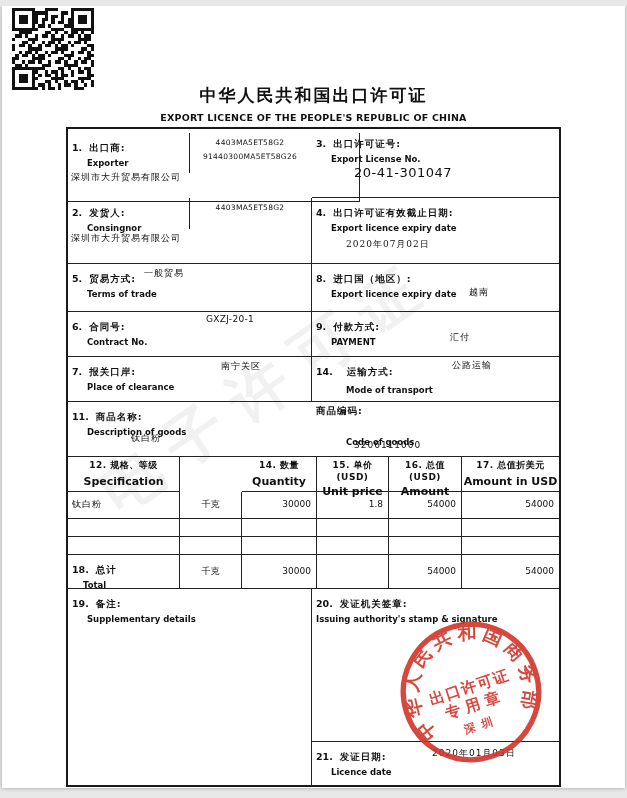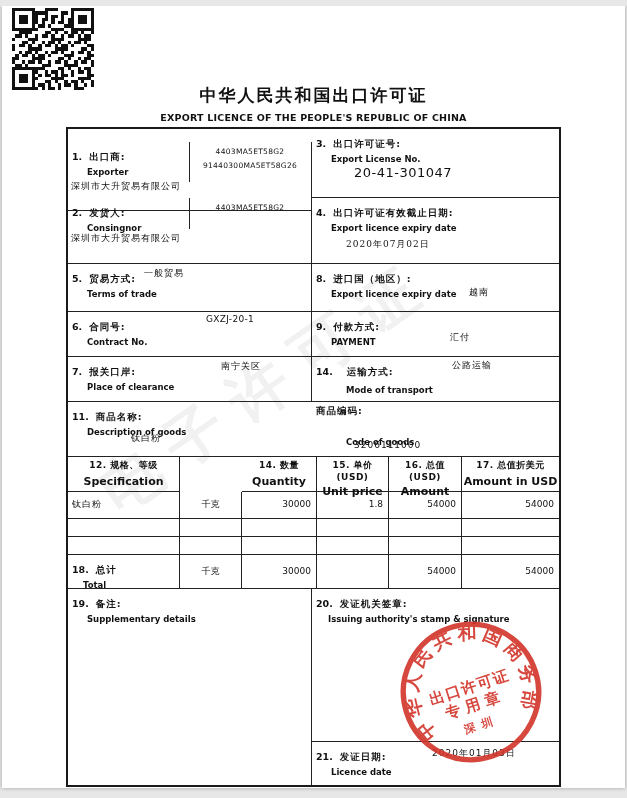--- a/index.html
+++ b/index.html
@@ -396,21 +396,21 @@
       </svg>
   </div>
 
   <div class="title">中华人民共和国出口许可证</div>
   <div class="subtitle">EXPORT LICENCE OF THE PEOPLE'S REPUBLIC OF CHINA</div>
 
   <div class="watermark">电子许可证</div>
 
   <div class="form">
 
-    <div class="cell br bb" style="left:0;top:13px;width:244px;height:69px">
+    <div class="cell br bb" style="left:0;top:4px;width:292px;height:69px">
       <span class="no">1.</span><span class="zh">出口商:</span>
       <div class="en">Exporter</div>
       <div class="vdiv" style="left:121px;height:40px"></div>
       <div class="code">
         <div>4403MA5ET58G2</div>
         <div>91440300MA5ET58G26</div>
       </div>
       <div class="val" style="left:3px;top:38px">深圳市大升贸易有限公司</div>
     </div>
     <div class="cell bb" style="left:244px;top:0;width:247px;height:69px">
@@ -527,21 +527,21 @@
     <div class="tcell br bb num" style="left:249px;top:426px;width:72px;height:34px;padding-top:11px"></div>
     <div class="tcell br bb num" style="left:321px;top:426px;width:73px;height:34px;padding-top:11px">54000</div>
     <div class="tcell bb num" style="left:394px;top:426px;width:97px;height:34px;padding-top:11px">54000</div>
 
     <div class="cell br" style="left:0;top:460px;width:244px;height:196px">
       <span class="no">19.</span><span class="zh">备注:</span>
       <div class="en">Supplementary details</div>
     </div>
     <div class="cell bb" style="left:244px;top:460px;width:247px;height:153px">
       <span class="no">20.</span><span class="zh">发证机关签章:</span>
-      <div class="en" style="margin-left:12px;font-size:8.5px">Issuing authority's stamp &amp; signature</div>
+      <div class="en" style="margin-left:0;font-size:8.5px">Issuing authority's stamp &amp; signature</div>
     </div>
     <div class="cell" style="left:244px;top:613px;width:247px;height:43px">
       <span class="no">21.</span><span class="zh">发证日期:</span>
       <div class="en">Licence date</div>
       <div class="val" style="left:120px;top:5px;font-family:'DejaVu Sans',sans-serif">2020年01月03日</div>
     </div>
   </div>
 
   <div class="stamp">
     <svg width="152" height="152" viewBox="0 0 200 200">

